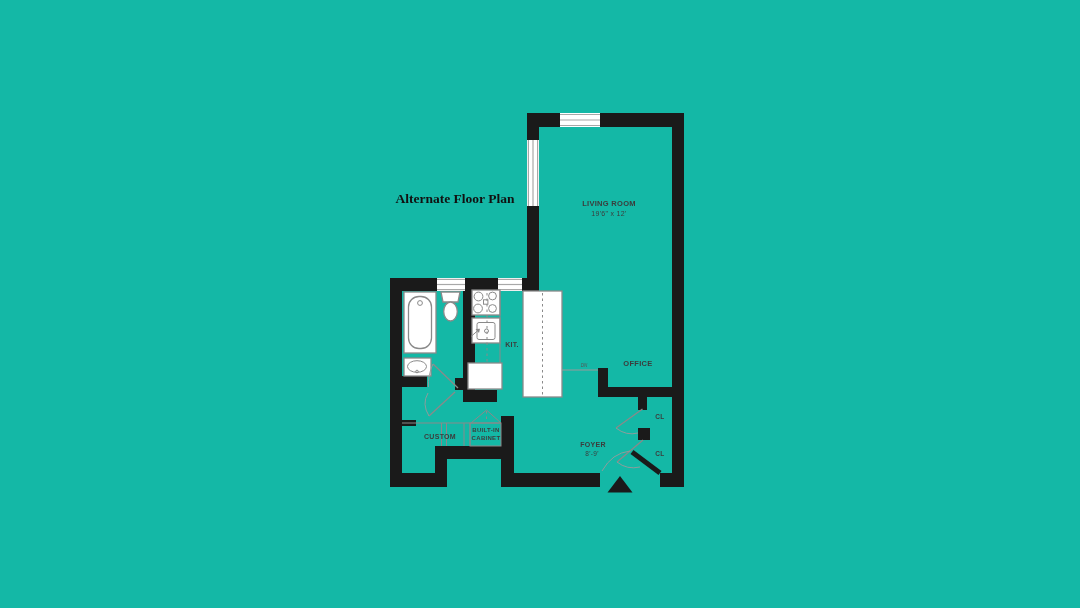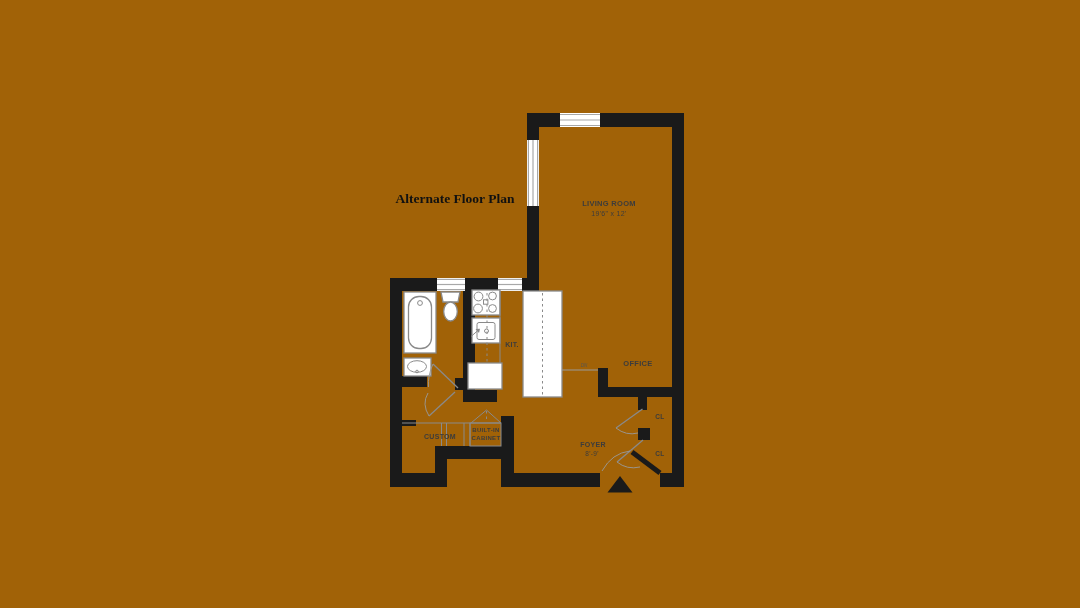--- a/index.html
+++ b/index.html
@@ -8,21 +8,21 @@
     background: #ffffff;
     width: 1080px;
     height: 608px;
     overflow: hidden;
     font-family: "Liberation Sans", sans-serif;
   }
   .canvas {
     position: relative;
     width: 1080px;
     height: 608px;
-    background: #a16207;
+    background: #14b8a6;
   }
   svg { position: absolute; left: 0; top: 0; }
 
   .wall { fill: #1a1a1a; stroke: none; }
   .win-line { stroke: #a8a8a8; stroke-width: 1.2; fill: none; }
   .fixture { stroke: #8a8a8a; stroke-width: 1.3; fill: #ffffff; }
   .fixture-thin { stroke: #8a8a8a; stroke-width: 1; fill: none; }
   .dashed { stroke: #8a8a8a; stroke-width: 1; fill: none; stroke-dasharray: 2.5 3; }
   .door-leaf { stroke: #8a8a8a; stroke-width: 1.3; fill: none; }
   .door-arc { stroke: #9a9a9a; stroke-width: 0.9; fill: none; }

